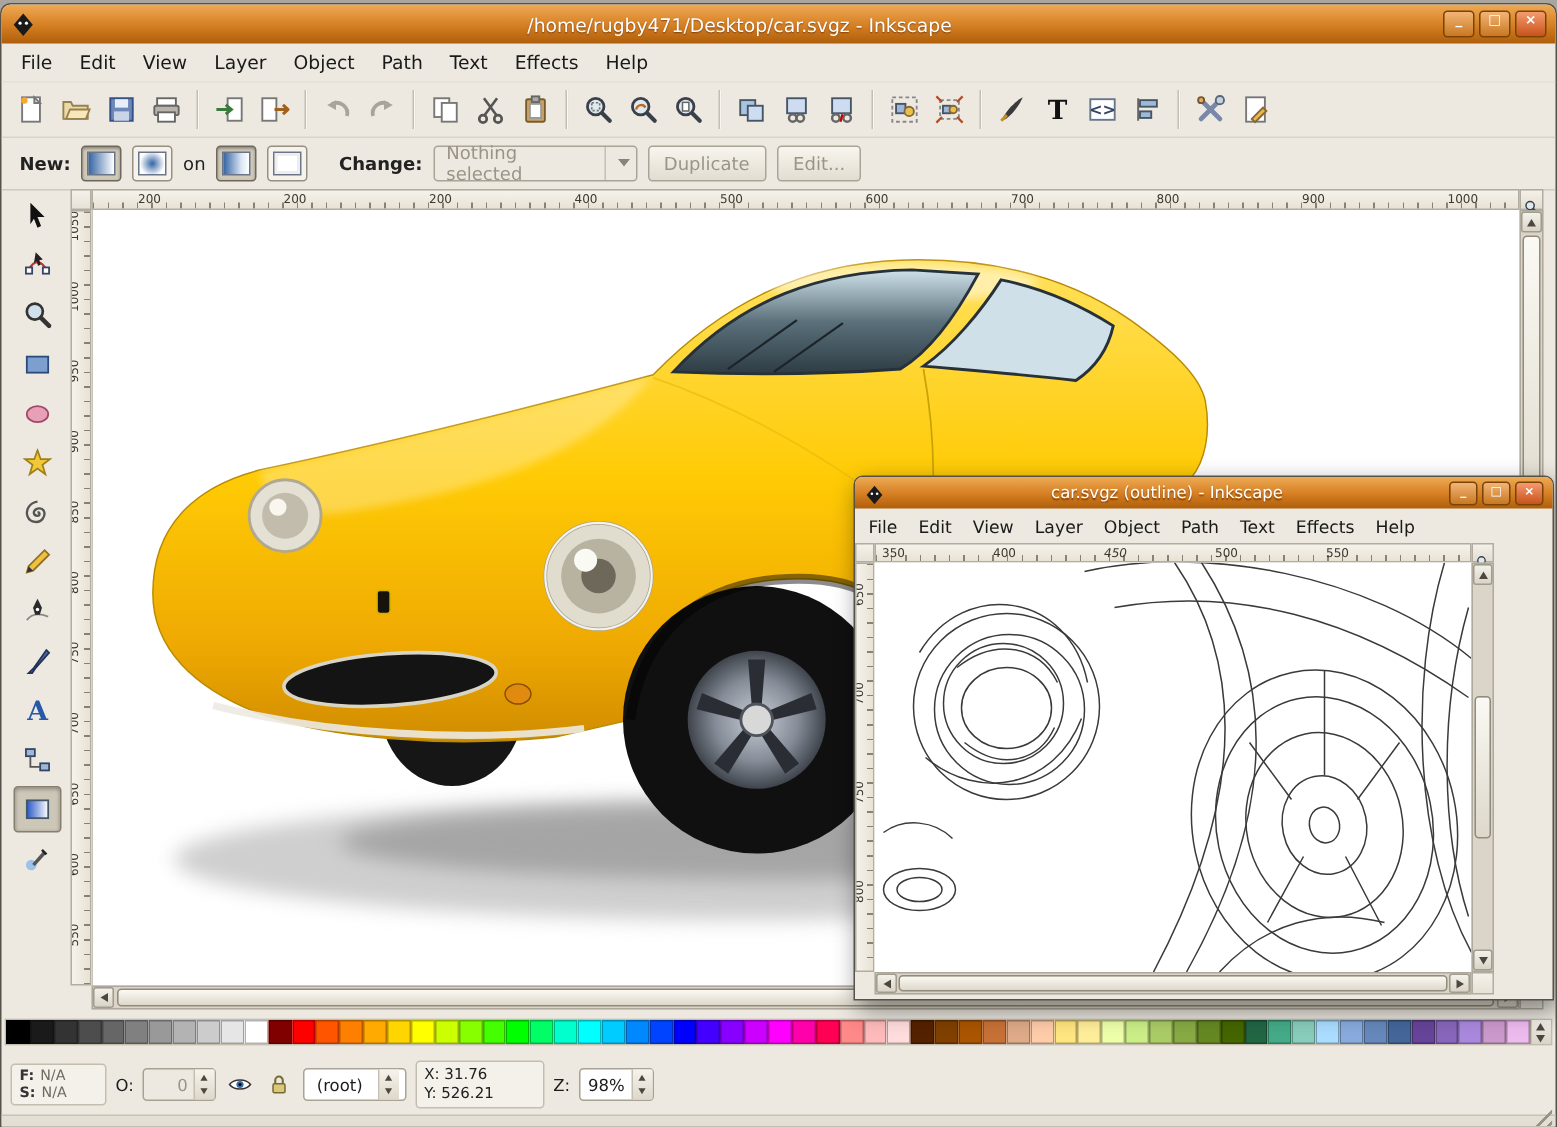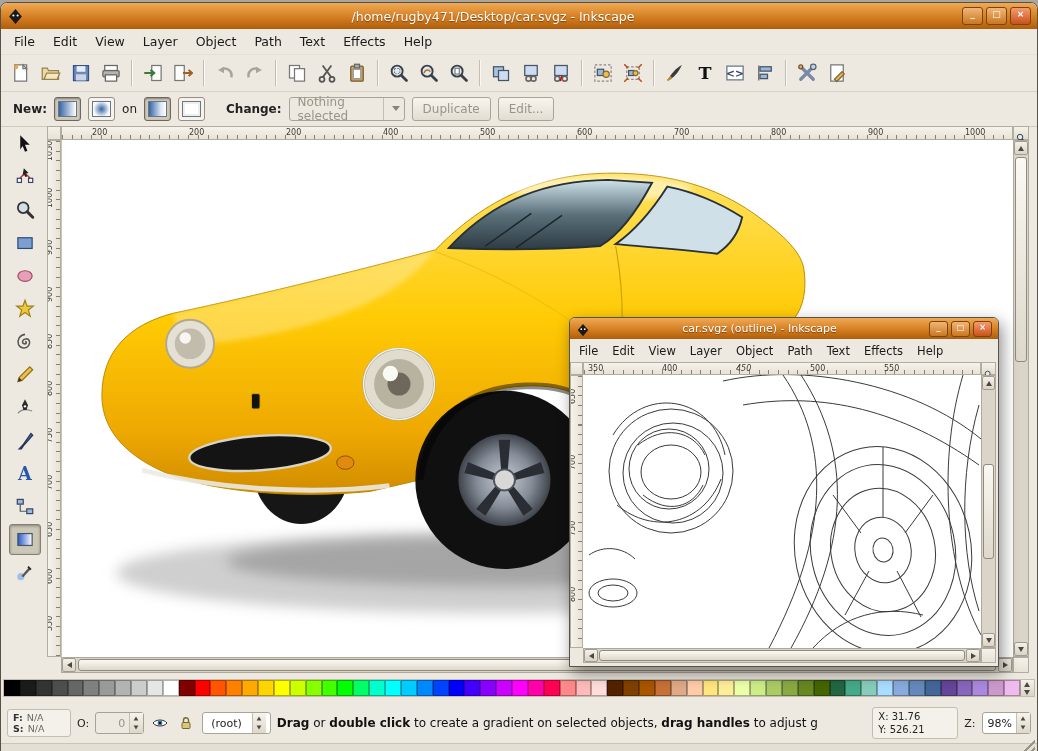--- a/index.html
+++ b/index.html
@@ -55,21 +55,21 @@
   
   .sb{position:absolute;background:#DAD5C8;border:1px solid #aea99c;box-sizing:border-box;}
   .sb-btn{position:absolute;width:14px;height:14px;background:linear-gradient(#F4F1EA,#D9D4C6);border:1px solid #a29c8e;border-radius:2px;box-sizing:border-box;}
   .thumb{position:absolute;background:linear-gradient(#FBF9F4,#DDD8CA);border:1px solid #918b7d;border-radius:3px;box-sizing:border-box;}
   .tri{position:absolute;width:0;height:0;}
   .tri.up{left:3px;top:4px;border-left:3.5px solid transparent;border-right:3.5px solid transparent;border-bottom:5px solid #4c4840;}
   .tri.down{left:3px;top:4px;border-left:3.5px solid transparent;border-right:3.5px solid transparent;border-top:5px solid #4c4840;}
   .tri.left{left:4px;top:3px;border-top:3.5px solid transparent;border-bottom:3.5px solid transparent;border-right:5px solid #4c4840;}
   .tri.right{left:4px;top:3px;border-top:3.5px solid transparent;border-bottom:3.5px solid transparent;border-left:5px solid #4c4840;}
   
-  #child-window{position:absolute;left:568px;top:314px;width:428px;height:348px;background:#EDE9E0;border:1px solid #56524a;border-radius:6px 6px 0 0;box-shadow:3px 6px 16px rgba(0,0,0,.45);z-index:40;}
+  #child-window{position:absolute;left:568px;top:314px;width:428px;height:348px;background:#EDE9E0;border:1px solid #56524a;border-radius:6px 6px 0 0;box-shadow:3px 6px 16px rgba(0,0,0,.45);z-index:40;padding-left:37px;}
   #child-window .titlebar{height:21px;border-radius:5px 5px 0 0;}
   #child-window .win-title{font-size:11px;}
   #child-window .win-btn{width:17px;height:14px;line-height:11px;font-size:8px;}
   #child-menubar{left:0;top:21px;right:0;height:23px;font-size:11.5px;padding-left:2px;}
   #child-menubar .menu-item{padding:3px 7px;}
   #child-canvas{position:absolute;left:13px;top:57px;width:398px;height:273px;background:#fff;overflow:hidden;}
   
   #palette{position:absolute;left:2px;top:676px;width:1032px;height:18px;display:flex;border:1px solid #c2bdaf;background:#fff;box-sizing:border-box;}
   #palette-swatches{flex:1;display:flex;}
   .pal-cell{flex:1;box-shadow:inset 0 0 0 1px rgba(0,0,0,.3);}
@@ -309,21 +309,21 @@
         <span class="swatch-inner grad-radial"></span>
       </span>
     <span class="lbl">on</span>
     <span class="swatch-btn pressed">
         <span class="swatch-inner grad-fill"></span>
       </span>
     <span class="swatch-btn">
         <span class="swatch-inner grad-stroke"></span>
       </span>
     <span class="lbl bold" style="margin-left:14px;">Change:</span>
-    <span class="combo disabled" style="width:116px;">
+    <span class="combo disabled" style="width:136px;">
       <span style="flex:1;">Nothing selected</span>
       <span class="combo-div"></span>
       <span class="combo-arrow"></span>
     </span>
     <span class="btn disabled">Duplicate</span>
     <span class="btn disabled">Edit...</span>
   </div>
 
   <div id="toolbox">
       <div class="tool-btn">
@@ -733,21 +733,20 @@
             <path d="M5.5 7.5 V5.2 a2.5 2.5 0 0 1 5 0 V7.5" fill="none" stroke="#776a30" stroke-width="1.4"></path>
           </svg></span>
       </span>
     <span class="combo" style="height:22px;background:#fff;">
       <span style="font-size:11px;">(root)</span>
       <span class="spin-arrows" style="height:20px;">
           <span class="tri up"></span>
           <span class="tri down"></span>
         </span>
     </span>
-    <div id="status-message"><span style="font-weight: bold;">Drag</span><span> or </span><span style="font-weight: bold;">double click</span><span> to create a gradient on selected objects, </span><span style="font-weight: bold;">drag handles</span><span> to adjust g</span></div>
     <div class="xy sb-box">
       <div><span>X:</span> <span>31.76</span></div>
       <div><span>Y:</span> <span>526.21</span></div>
     </div>
     <span class="lbl" style="font-size:11px;">Z:</span>
     <span class="spin">
       <span class="spin-val">98%</span>
       <span class="spin-arrows">
           <span class="tri up"></span>
           <span class="tri down"></span>

